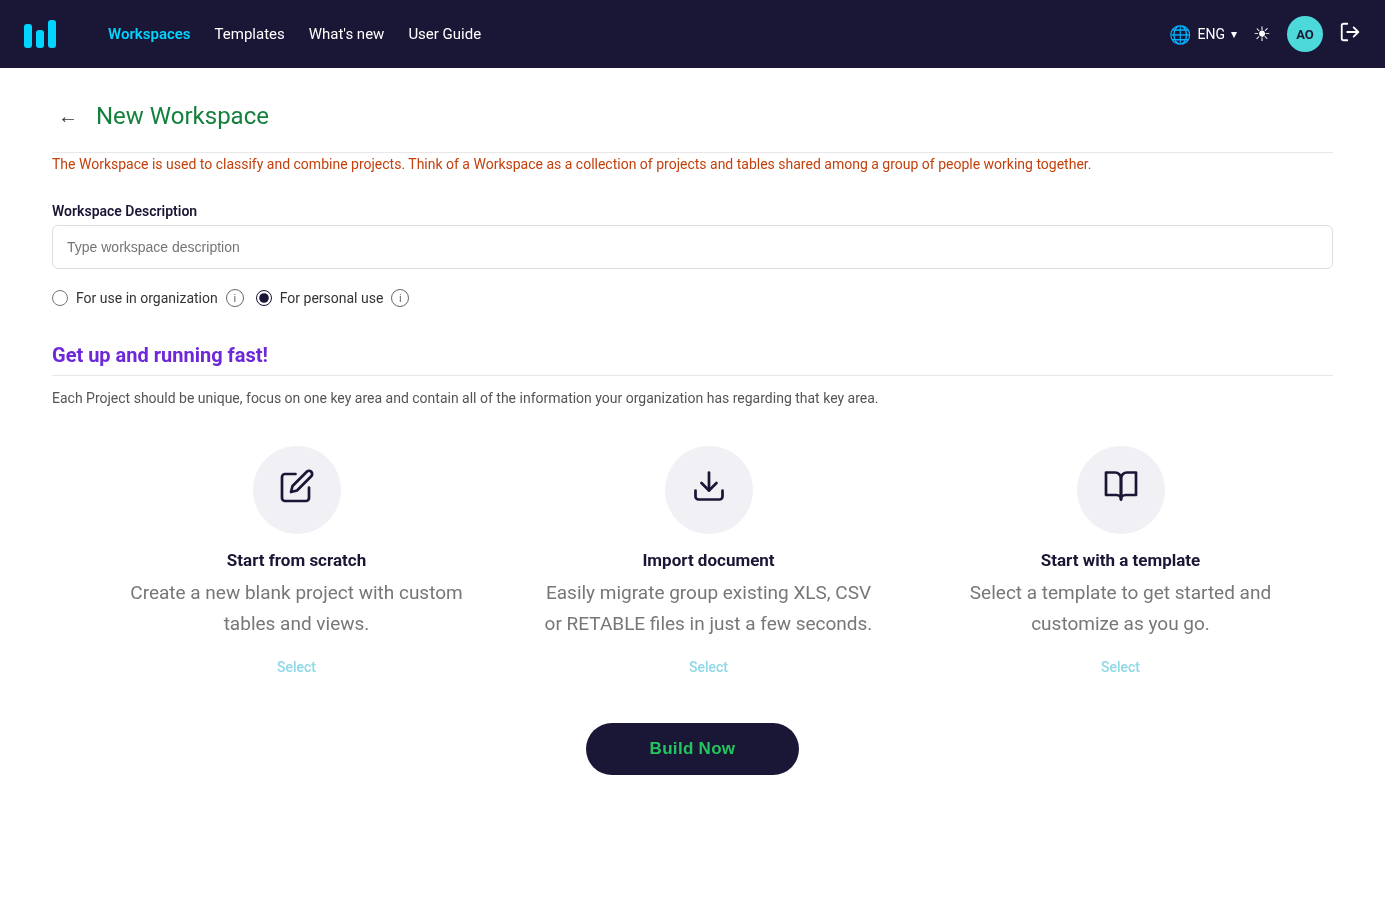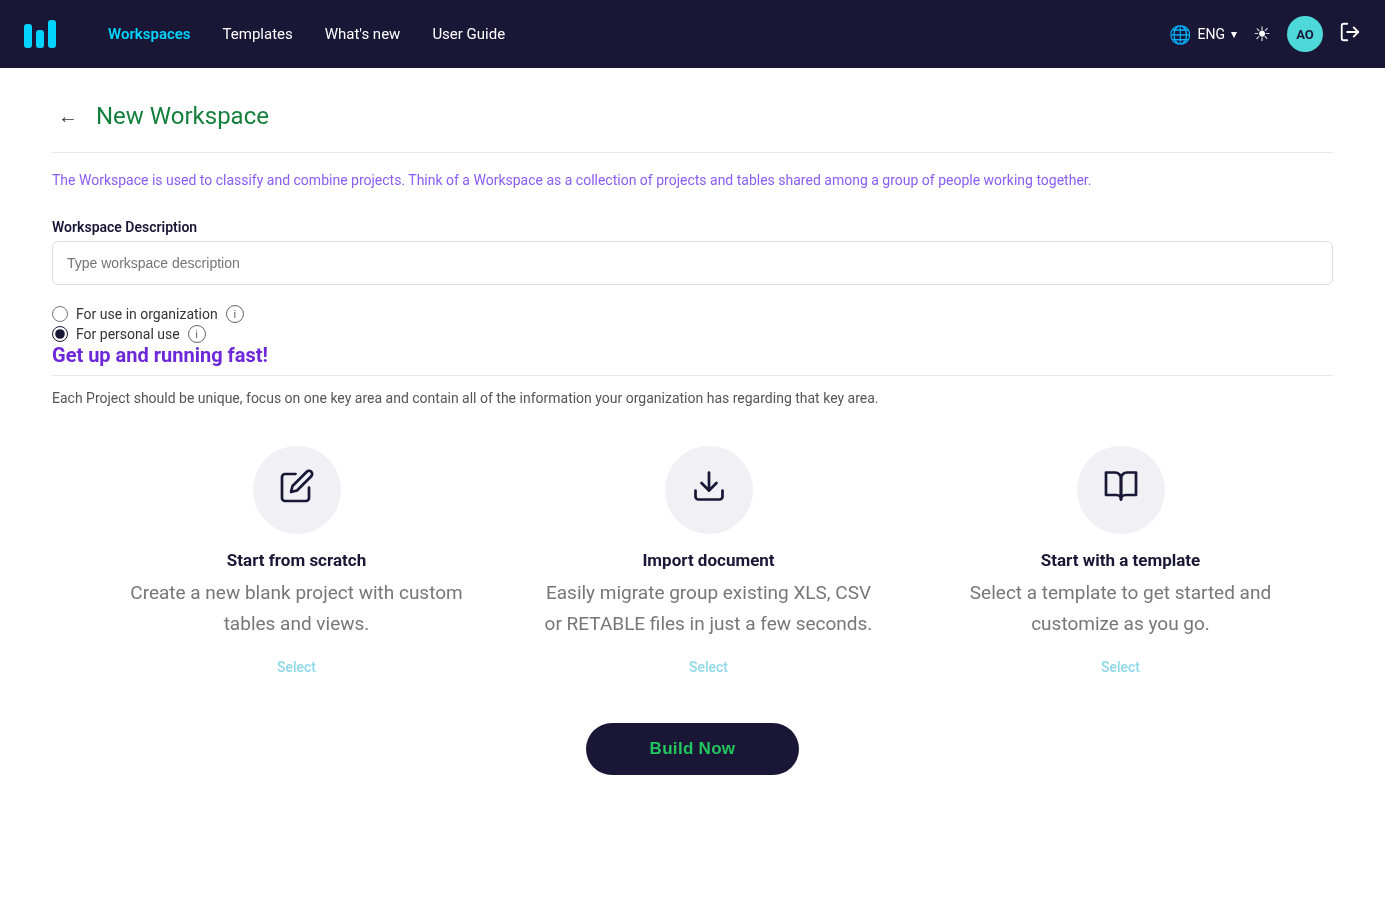--- a/index.html
+++ b/index.html
@@ -27,21 +27,20 @@
     }
     .logo-bar {
       background: #00d4ff;
       border-radius: 3px;
     }
     .logo-bar-1 { width: 8px; height: 24px; }
     .logo-bar-2 { width: 8px; height: 18px; }
     .logo-bar-3 { width: 8px; height: 28px; }
     .nav-links {
       display: flex;
-      gap: 8px;
       align-items: center;
       flex: 1;
     }
     .nav-link {
       color: #ffffff;
       text-decoration: none;
       padding: 6px 12px;
       font-size: 15px;
       font-weight: 400;
       cursor: pointer;
@@ -106,25 +105,24 @@
       color: #333;
       border-radius: 50%;
     }
     .page-title {
       font-size: 24px;
       font-weight: 400;
       color: #15803d;
     }
     .page-description {
       font-size: 14px;
-      color: #8b5cf6;
+      color: #c2410c;
       line-height: 1.6;
       margin-bottom: 28px;
       border-top: 1px solid #e8e8e8;
-      padding-top: 16px;
     }
 
     
     .form-row {
       display: flex;
       gap: 24px;
       margin-bottom: 20px;
     }
     .form-group {
       display: flex;
@@ -145,22 +143,23 @@
       padding: 0 14px;
       font-size: 14px;
       color: #888;
       outline: none;
       width: 100%;
     }
 
     
     .radio-group {
       display: flex;
-      flex-direction: column;
-      gap: 2px;
+      flex-direction: row;
+      gap: 12px;
+      margin-bottom: 36px;
     }
     .radio-option {
       display: flex;
       align-items: center;
       gap: 8px;
       font-size: 14px;
       color: #333;
       cursor: pointer;
     }
     .radio-input {

